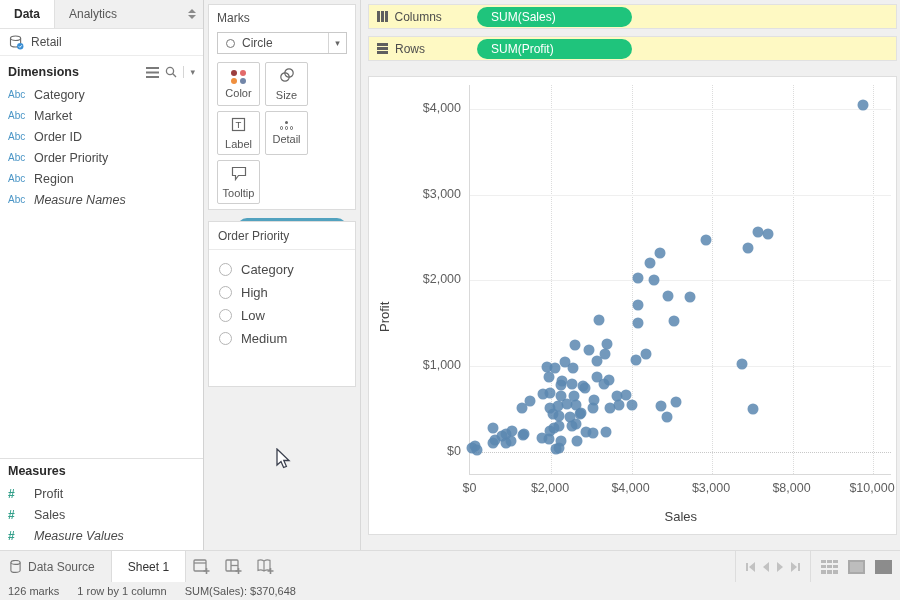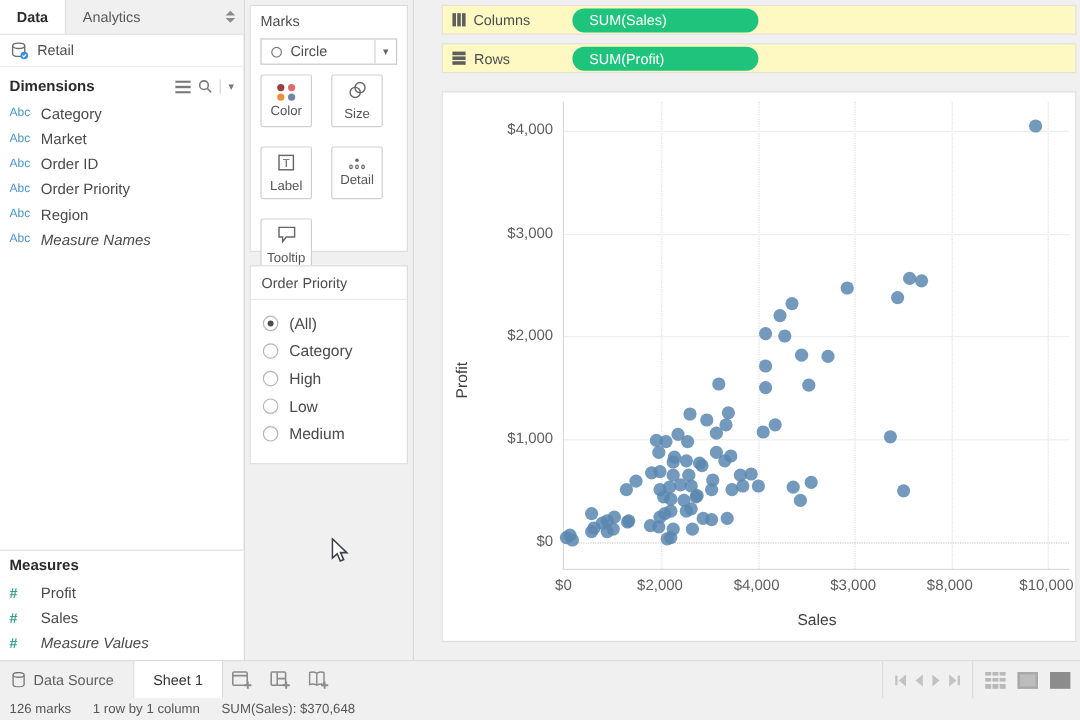--- a/index.html
+++ b/index.html
@@ -22,29 +22,29 @@
   .hdr-icons { margin-left:auto; display:flex; align-items:center; gap:6px; color:#777; }
   .hdr-divider { width:1px; height:12px; background:#d5d5d5; }
   .field-row { display:flex; align-items:center; height:21px; padding:0 8px; color:#4a4a4a; font-size:12.5px; }
   .field-icon { width:26px; color:#4a95c6; font-size:10px; flex:none; }
   .field-icon.num { color:#35a08b; font-size:12px; font-weight:bold; }
   .italic { font-style:italic; }
   .measures-block { position:absolute; left:0; right:0; bottom:0; border-top:1px solid #e0e0e0; background:#fff; padding-bottom:4px; }
   .measures-block .section-header { margin-top:0; }
 
   
-  .mid-panel { position:absolute; left:205px; top:0; width:140px; height:550px; background:#f0f0f0; border-right:1px solid #d8d8d8; }
+  .mid-panel { position:absolute; left:205px; top:0; width:156px; height:550px; background:#f0f0f0; border-right:1px solid #d8d8d8; }
   .card { position:absolute; left:3px; right:4px; background:#fff; border:1px solid #dcdcdc; }
   .marks-card { top:4px; height:206px; padding:6px 8px; }
   .card-title { color:#4d4d4d; font-size:12px; margin-bottom:7px; }
   .mark-dropdown { display:flex; align-items:center; height:22px; border:1px solid #c9c9c9; background:#fff; margin-bottom:8px; }
   .mark-dropdown .val { flex:1; padding-left:8px; color:#4d4d4d; display:flex; align-items:center; gap:7px; }
   .mark-dropdown .circle-glyph { width:9px; height:9px; border:1.4px solid #777; border-radius:50%; }
   .mark-dropdown .dd-btn { width:18px; align-self:stretch; border-left:1px solid #d5d5d5; display:flex; align-items:center; justify-content:center; color:#666; font-size:9px; }
-  .marks-grid { display:flex; flex-wrap:wrap; gap:16px;align-items:flex-end; }
+  .marks-grid { display:flex; flex-wrap:wrap; gap:5px;align-items:flex-end; }
   .mark-btn { width:43px; height:44px; background:#fff; border:1px solid #cfcfcf; border-radius:2px; display:flex; flex-direction:column; align-items:center; justify-content:center; gap:3px; }
   .mark-btn .lbl { font-size:11px; color:#555; }
   .color-dots { display:grid; grid-template-columns:7px 7px; gap:2px; }
   .color-dots i { width:6px; height:6px; border-radius:50%; display:block; }
   .pill-row { display:flex; align-items:center; margin-top:14px; gap:6px; }
   .detail-dots { display:flex; flex-direction:column; align-items:center; width:14px; }
   .detail-dots .d1 { width:3px;height:3px;border-radius:50%;background:#666; margin-bottom:2px; }
   .detail-dots .d3 { display:flex; gap:1.5px; }
   .detail-dots .d3 i { width:3.5px;height:3.5px;border-radius:50%;border:1px solid #666; display:block; }
   .pill { height:20px; border-radius:10px; color:#fff; font-size:12px; display:flex; align-items:center; justify-content:center; }
@@ -255,24 +255,20 @@
               <i></i>
             </span>
         </span>
         <span class="pill dim" id="orderid-pill" style="background: rgb(82, 162, 191);">Order ID</span>
       </div>
     </div>
 
     <div class="card filter-card">
       <div class="filter-title">Order Priority</div>
       <div class="filter-opts" id="filter-options">
-          <div class="filter-opt">
-            <span class="radio sel"></span>
-            <span>(All)</span>
-          </div>
           <div class="filter-opt">
             <span class="radio"></span>
             <span>Category</span>
           </div>
           <div class="filter-opt">
             <span class="radio"></span>
             <span>High</span>
           </div>
           <div class="filter-opt">
             <span class="radio"></span>

